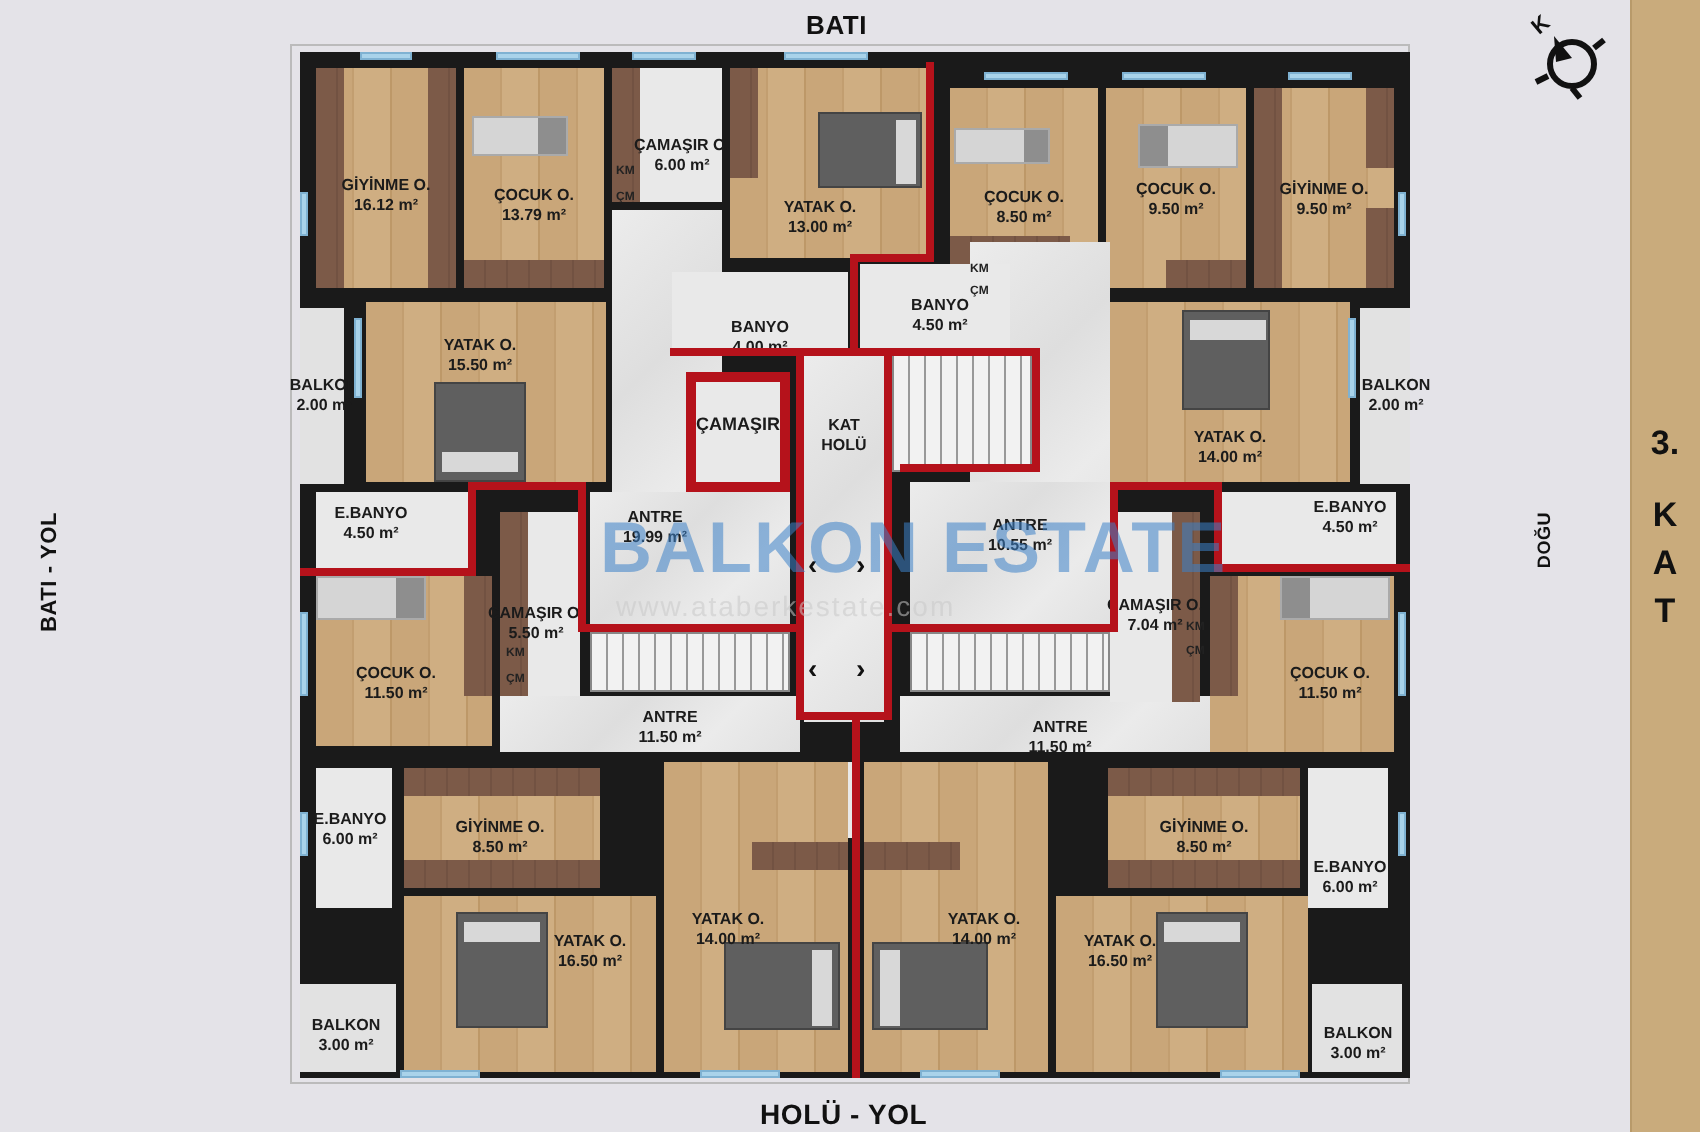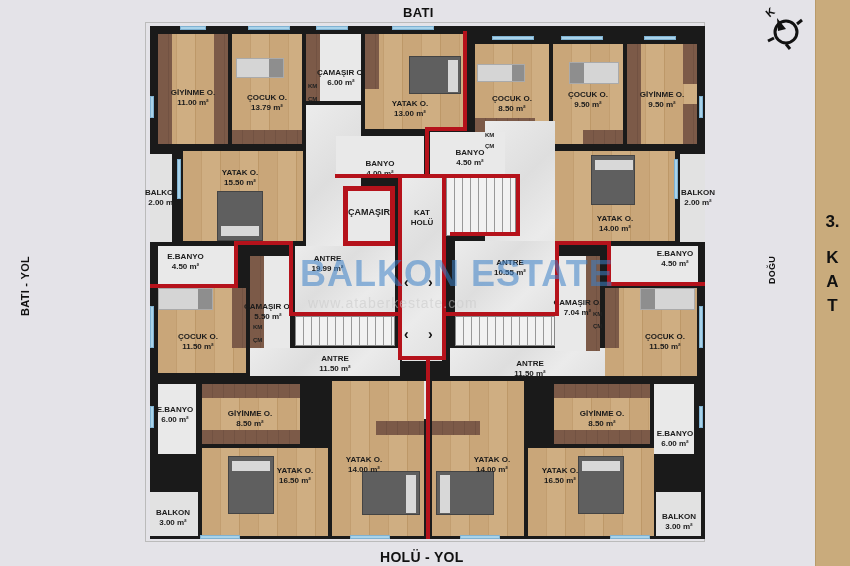--- a/index.html
+++ b/index.html
@@ -71,21 +71,21 @@
   <div class="floor-label" style="top:296px;">T</div>
 
   <div style="position:absolute;left:145px;top:22px;width:560px;height:520px;border:1px solid #bbb;"></div>
 
   <div class="building">
 
     <div class="room wood" style="left:8px;top:8px;width:70px;height:110px;">
       <div class="dark-wood" style="position:absolute;left:0;top:0;width:14px;height:110px;"></div>
       <div class="dark-wood" style="position:absolute;right:0;top:0;width:14px;height:110px;"></div>
     </div>
-    <div class="label" style="left:8px;top:62px;width:70px;"><span>GİYİNME O.</span><span class="area">11.00 m²</span></div>
+    <div class="label" style="left:8px;top:62px;width:70px;"><span>GİYİNME O.</span><span class="area">16.12 m²</span></div>
 
     <div class="room wood" style="left:82px;top:8px;width:70px;height:110px;">
       <div class="bed-single" style="left:4px;top:24px;width:48px;height:20px;">
           <div class="blanket" style="right:0;top:0;width:14px;height:18px;"></div>
         </div>
       <div class="dark-wood" style="position:absolute;left:0;bottom:0;width:70px;height:14px;"></div>
     </div>
     <div class="label" style="left:82px;top:67px;width:70px;"><span>ÇOCUK O.</span><span class="area">13.79 m²</span></div>
 
     <div class="room tile" style="left:156px;top:8px;width:55px;height:67px;">

